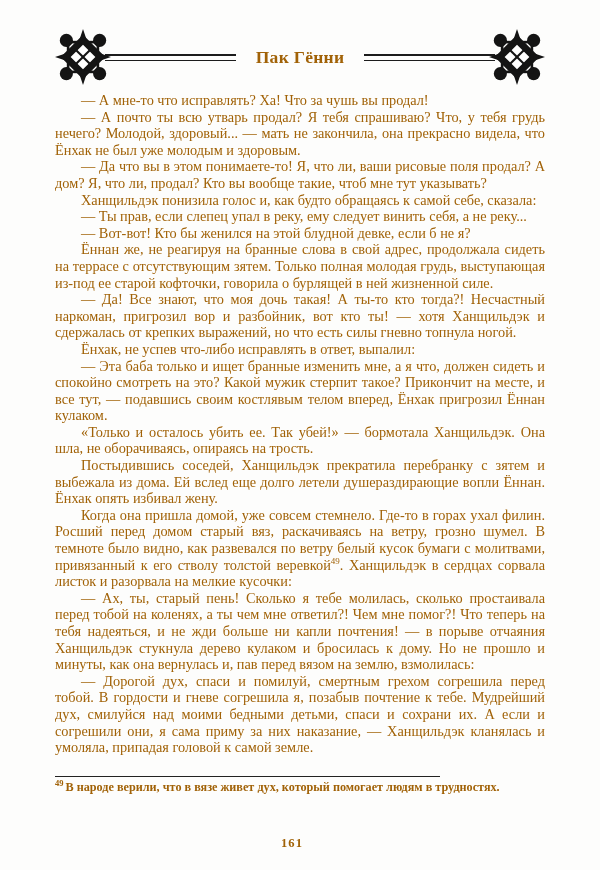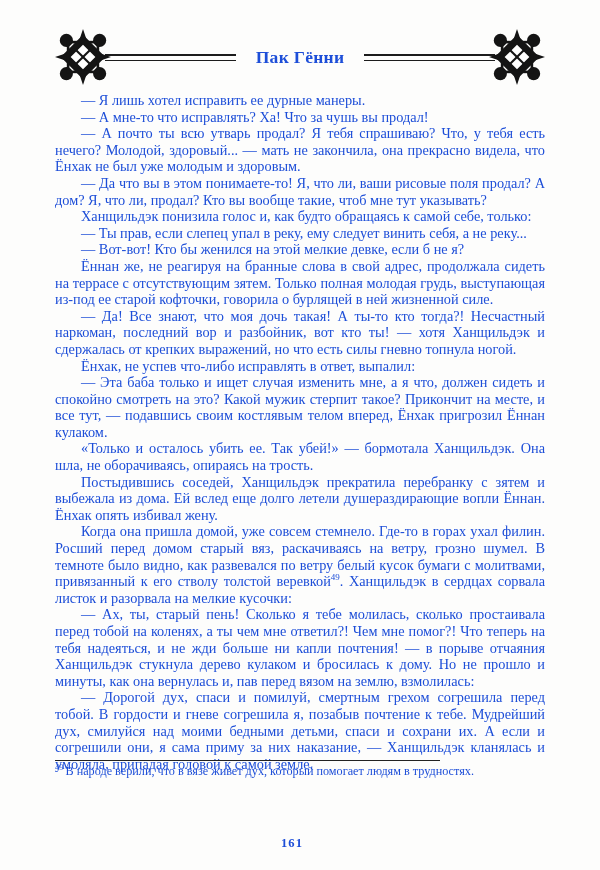--- a/index.html
+++ b/index.html
@@ -6,21 +6,21 @@
     margin: 0;
     padding: 0;
     background: #ffffff;
   }
   .page {
     position: relative;
     width: 600px;
     height: 870px;
     margin: 0 auto;
     background: #fdfdfc;
-    color: #1d4ed8;
+    color: #a16207;
     font-family: "Liberation Serif", "DejaVu Serif", serif;
     overflow: hidden;
     box-sizing: border-box;
     padding: 28px 55px 0 55px;
   }
   
   .header {
     display: flex;
     align-items: center;
     height: 58px;
@@ -62,21 +62,22 @@
   .body-text sup {
     font-size: 9px;
     line-height: 0;
     vertical-align: super;
   }
   
   .footnote-block {
     position: absolute;
     left: 55px;
     right: 55px;
-    top: 760px;
+    top: 776px;
+    font-weight: bold;
   }
   .footnote-rule {
     width: 385px;
     height: 0;
     border-top: 1.6px solid #222;
     margin-bottom: 3px;
   }
   .footnote {
     margin: 0;
     font-size: 12.2px;
@@ -143,31 +144,30 @@
       </g>
       <g transform="rotate(45 32 32)">
         <rect x="21" y="21" width="22" height="22" fill="#ffffff" stroke="#141414" stroke-width="2"></rect>
         <line x1="32" y1="21" x2="32" y2="43" stroke="#141414" stroke-width="2.4"></line>
         <line x1="21" y1="32" x2="43" y2="32" stroke="#141414" stroke-width="2.4"></line>
       </g>
     </svg>
   </header>
 
   <main class="body-text">
-    <p>— Я лишь хотел исправить ее дурные манеры.</p>
     <p>— А мне-то что исправлять? Ха! Что за чушь вы продал!</p>
-    <p>— А почто ты всю утварь продал? Я тебя спрашиваю? Что, у тебя есть нечего? Молодой, здоровый... — мать не закончила, она прекрасно видела, что Ёнхак не был уже молодым и здоровым.</p>
+    <p>— А почто ты всю утварь продал? Я тебя спрашиваю? Что, у тебя грудь нечего? Молодой, здоровый... — мать не закончила, она прекрасно видела, что Ёнхак не был уже молодым и здоровым.</p>
     <p>— Да что вы в этом понимаете-то! Я, что ли, ваши рисовые поля продал? А дом? Я, что ли, продал? Кто вы вообще такие, чтоб мне тут указывать?</p>
-    <p>Ханщильдэк понизила голос и, как будто обращаясь к самой себе, только:</p>
+    <p>Ханщильдэк понизила голос и, как будто обращаясь к самой себе, сказала:</p>
     <p>— Ты прав, если слепец упал в реку, ему следует винить себя, а не реку...</p>
-    <p>— Вот-вот! Кто бы женился на этой мелкие девке, если б не я?</p>
+    <p>— Вот-вот! Кто бы женился на этой блудной девке, если б не я?</p>
     <p>Ённан же, не реагируя на бранные слова в свой адрес, продолжала сидеть на террасе с отсутствующим зятем. Только полная молодая грудь, выступающая из-под ее старой кофточки, говорила о бурлящей в ней жизненной силе.</p>
-    <p>— Да! Все знают, что моя дочь такая! А ты-то кто тогда?! Несчастный наркоман, последний вор и разбойник, вот кто ты! — хотя Ханщильдэк и сдержалась от крепких выражений, но что есть силы гневно топнула ногой.</p>
+    <p>— Да! Все знают, что моя дочь такая! А ты-то кто тогда?! Несчастный наркоман, пригрозил вор и разбойник, вот кто ты! — хотя Ханщильдэк и сдержалась от крепких выражений, но что есть силы гневно топнула ногой.</p>
     <p>Ёнхак, не успев что-либо исправлять в ответ, выпалил:</p>
-    <p>— Эта баба только и ищет случая изменить мне, а я что, должен сидеть и спокойно смотреть на это? Какой мужик стерпит такое? Прикончит на месте, и все тут, — подавшись своим костлявым телом вперед, Ёнхак пригрозил Ённан кулаком.</p>
+    <p>— Эта баба только и ищет бранные изменить мне, а я что, должен сидеть и спокойно смотреть на это? Какой мужик стерпит такое? Прикончит на месте, и все тут, — подавшись своим костлявым телом вперед, Ёнхак пригрозил Ённан кулаком.</p>
     <p>«Только и осталось убить ее. Так убей!» — бормотала Ханщильдэк. Она шла, не оборачиваясь, опираясь на трость.</p>
     <p>Постыдившись соседей, Ханщильдэк прекратила перебранку с зятем и выбежала из дома. Ей вслед еще долго летели душераздирающие вопли Ённан. Ёнхак опять избивал жену.</p>
     <p>
       <span>Когда она пришла домой, уже совсем стемнело. Где-то в горах ухал филин. Росший перед домом старый вяз, раскачиваясь на ветру, грозно шумел. В темноте было видно, как развевался по ветру белый кусок бумаги с молитвами, привязанный к его стволу толстой веревкой</span><sup>49</sup><span>. Ханщильдэк в сердцах сорвала листок и разорвала на мелкие кусочки:</span>
     </p>
     <p>— Ах, ты, старый пень! Сколько я тебе молилась, сколько простаивала перед тобой на коленях, а ты чем мне ответил?! Чем мне помог?! Что теперь на тебя надеяться, и не жди больше ни капли почтения! — в порыве отчаяния Ханщильдэк стукнула дерево кулаком и бросилась к дому. Но не прошло и минуты, как она вернулась и, пав перед вязом на землю, взмолилась:</p>
     <p>— Дорогой дух, спаси и помилуй, смертным грехом согрешила перед тобой. В гордости и гневе согрешила я, позабыв почтение к тебе. Мудрейший дух, смилуйся над моими бедными детьми, спаси и сохрани их. А если и согрешили они, я сама приму за них наказание, — Ханщильдэк кланялась и умоляла, припадая головой к самой земле.</p>
   </main>
 
   <div class="footnote-block">

